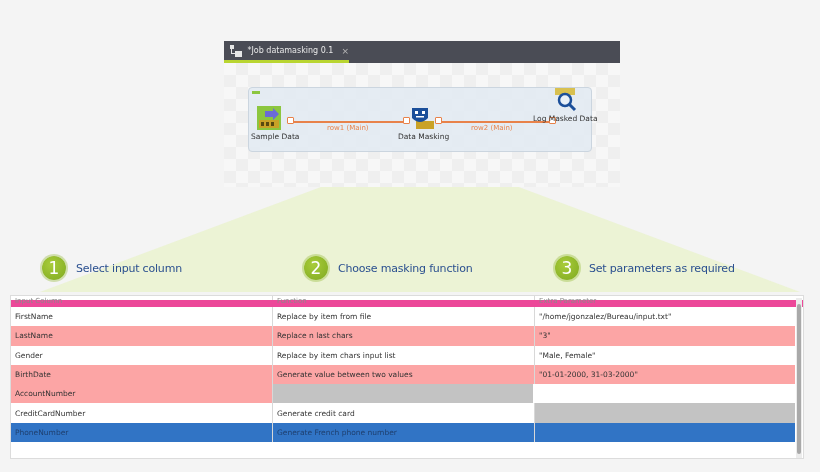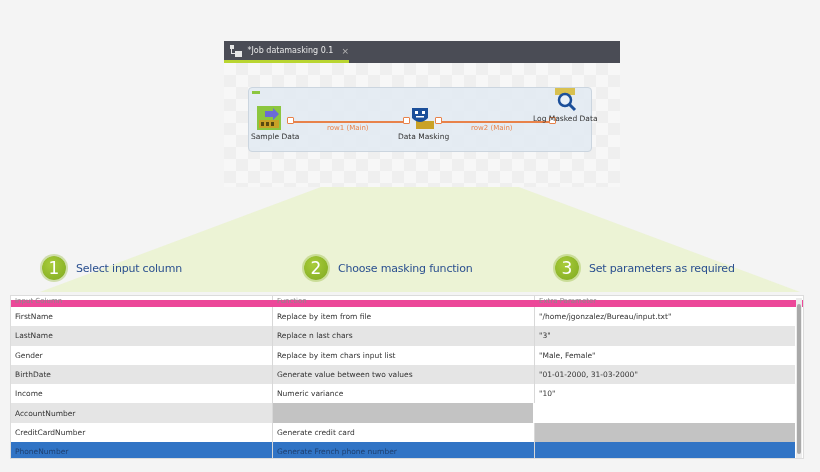--- a/index.html
+++ b/index.html
@@ -39,21 +39,21 @@
   
   .mask-table { position: absolute; left: 10px; top: 295px; width: 794px; height: 164px; background: #fff; border: 1px solid #dcdcdc; overflow: hidden; }
   .mask-header { display: flex; height: 11px; border-bottom: 7px solid #ec4899; }
   .mask-header div { font-size: 7px; color: #8a8a8a; padding-left: 4px; line-height: 11px; }
   .col-input { width: 262px; border-right: 1px solid #d8d8d8; }
   .col-func { width: 262px; border-right: 1px solid #d8d8d8; }
   .col-extra { width: 260px; }
   .mask-row { display: flex; height: 19.3px; font-size: 7.5px; color: #333; }
   .mask-row div { padding-left: 4px; display: flex; align-items: center; white-space: nowrap; overflow: hidden; }
   .mask-row:first-of-type div { align-items: flex-start; padding-top: 1px; }
-  .mask-row.alt div { background: #e5e5e5; }
+  .mask-row.alt div { background: #fca5a5; }
   .mask-row .extra-disabled { background: #c3c3c3 !important; }
   .mask-row.selected div { background: #3174c5 !important; color: #1e3f6e; }
   .scrollbar { position: absolute; right: 1px; top: 2px; width: 6px; height: 160px; background: #ececec; }
   .scroll-thumb { position: absolute; left: 1px; top: 6px; width: 4px; height: 150px; background: #a9a9a9; border-radius: 2px; }
 </style>
 </head>
 <body>
 
 <svg class="funnel" viewBox="0 0 820 472">
   <polygon points="420,150 40,292 800,292" fill="#eaf2cf" opacity="0.85"></polygon>
@@ -160,25 +160,20 @@
   <div class="mask-row">
     <div class="col-input">Gender</div>
     <div class="col-func">Replace by item chars input list</div>
     <div class="col-extra">"Male, Female"</div>
   </div>
   <div class="mask-row alt">
     <div class="col-input">BirthDate</div>
     <div class="col-func">Generate value between two values</div>
     <div class="col-extra">"01-01-2000, 31-03-2000"</div>
   </div>
-  <div class="mask-row">
-    <div class="col-input">Income</div>
-    <div class="col-func">Numeric variance</div>
-    <div class="col-extra">"10"</div>
-  </div>
   <div class="mask-row alt">
     <div class="col-input">AccountNumber</div>
     <div class="col-extra extra-disabled"></div>
   </div>
   <div class="mask-row">
     <div class="col-input">CreditCardNumber</div>
     <div class="col-func">Generate credit card</div>
     <div class="col-extra extra-disabled"></div>
   </div>
   <div class="mask-row selected">

